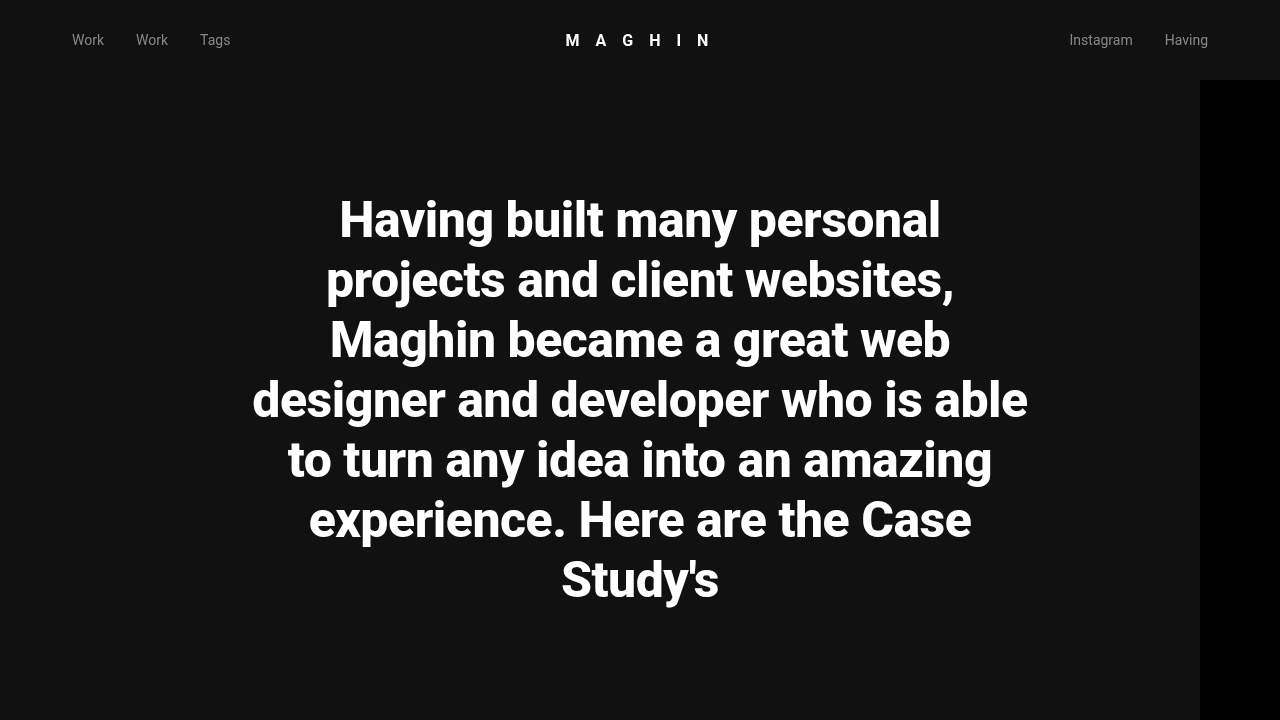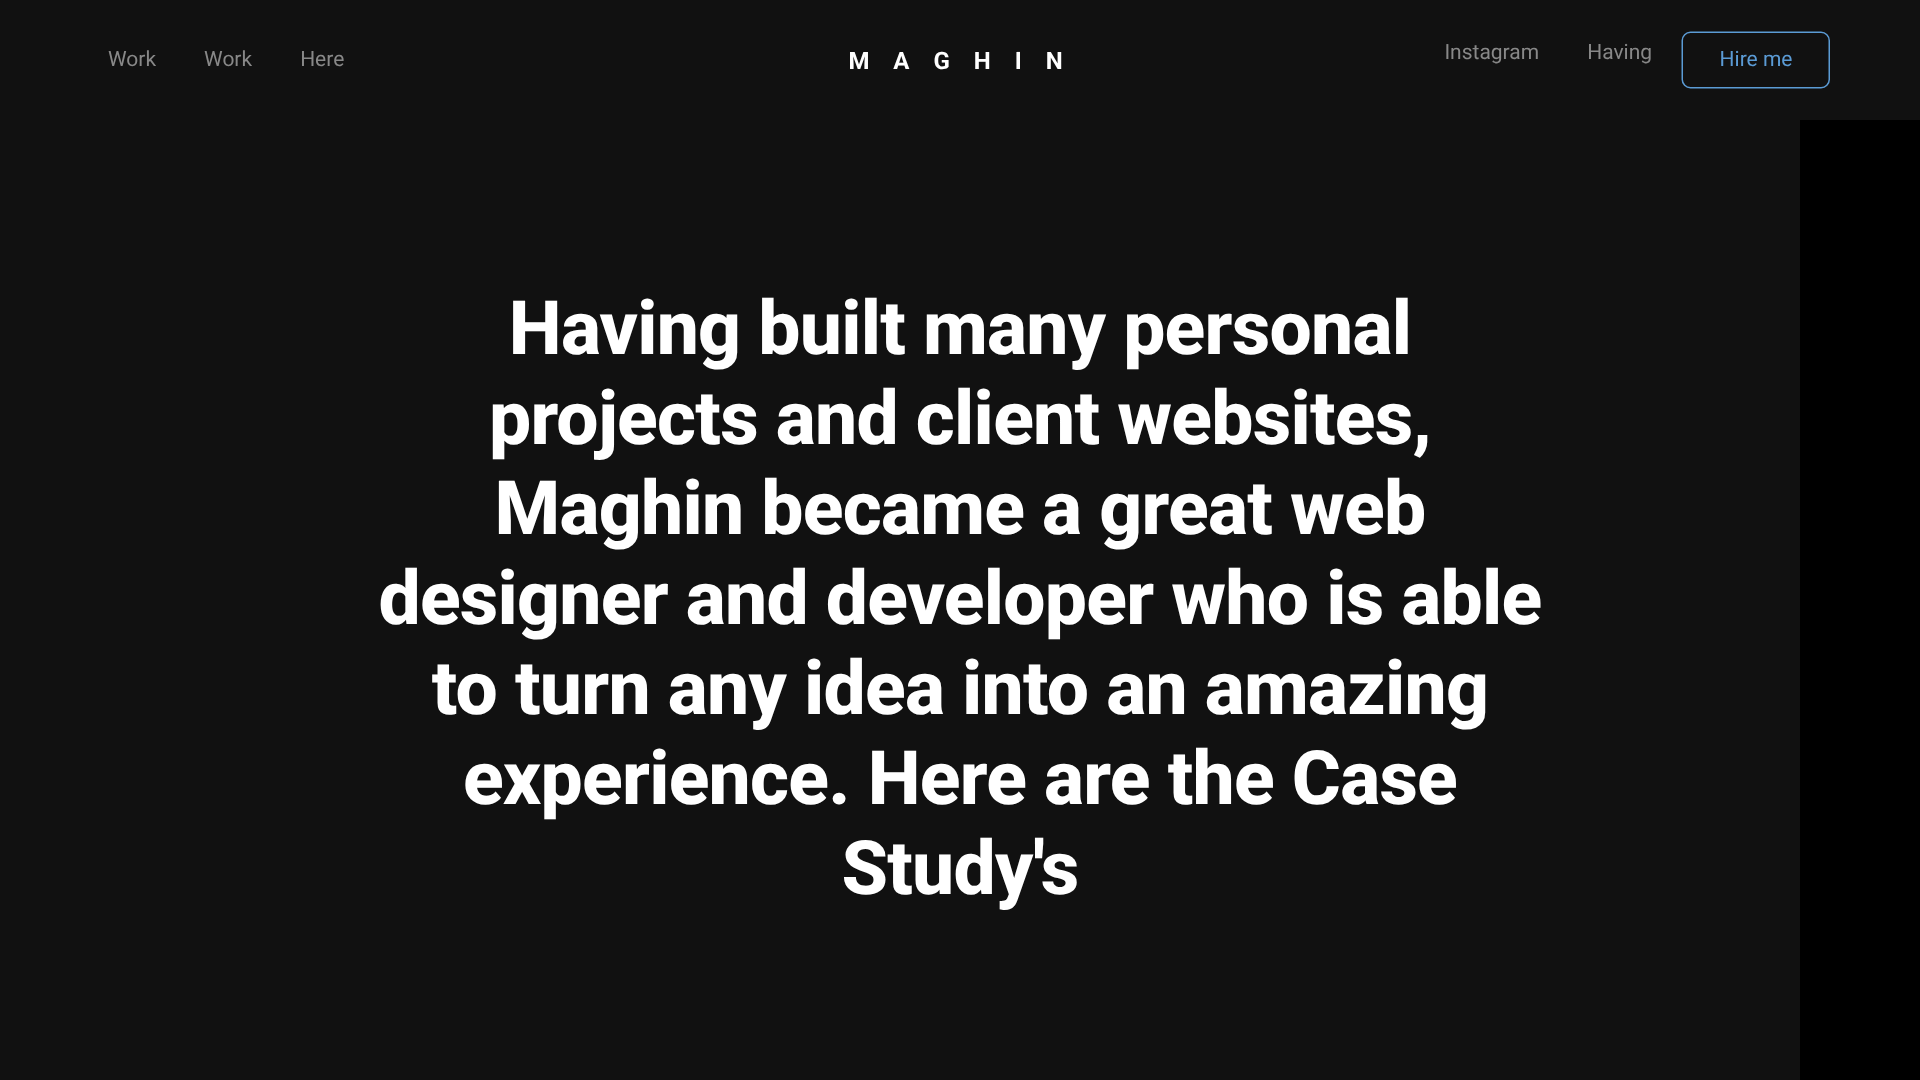--- a/index.html
+++ b/index.html
@@ -127,31 +127,30 @@
       letter-spacing: -0.5px;
     }
   </style>
 </head>
 <body>
 
 <nav>
   <div class="nav-left">
     <a href="#">Work</a>
     <a href="#">Work</a>
-    <a href="#">Here</a>
+    <a href="#">Tags</a>
   </div>
 
   <div class="nav-center">
     <a class="logo" href="#">M A G H I N</a>
   </div>
 
   <div class="nav-right">
     <a href="#">Instagram</a>
     <a href="#">Having</a>
-    <a class="hire-me-btn" href="#">Hire me</a>
   </div>
 </nav>
 
 <main>
   <div class="hero-text">
     <h1>Having built many personal projects and client websites, Maghin became a great web designer and developer who is able to turn any idea into an amazing experience. Here are the Case Study's</h1>
   </div>
 </main>
 
 </body></html>

